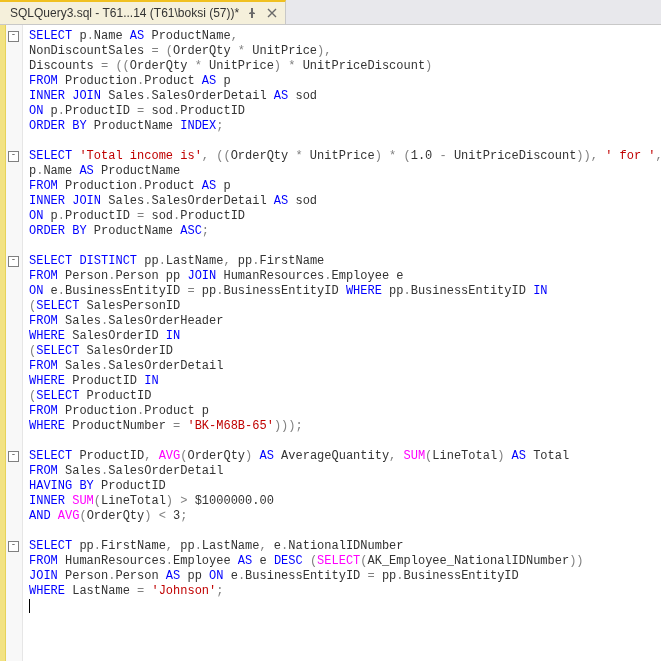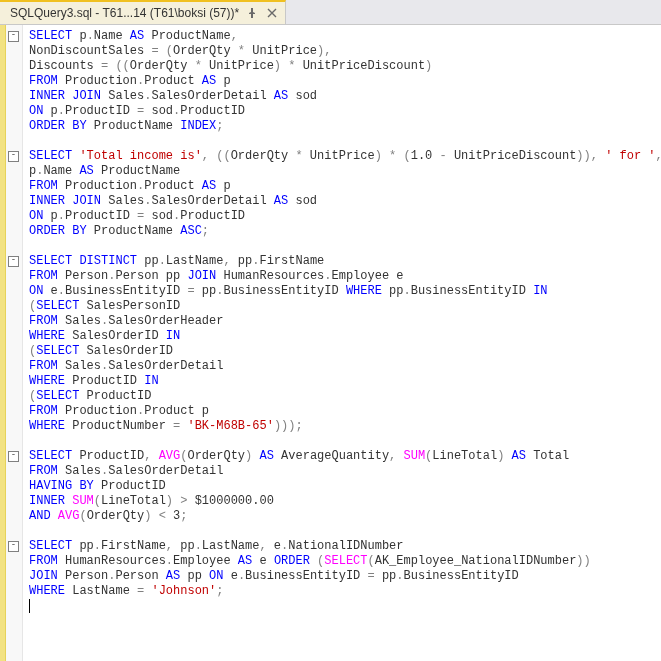--- a/index.html
+++ b/index.html
@@ -151,18 +151,18 @@
 <span class="kw">FROM</span> Production<span class="op">.</span>Product p
 <span class="kw">WHERE</span> ProductNumber <span class="op">=</span> <span class="str">'BK-M68B-65'</span><span class="op">)));</span>
 
 <span class="kw">SELECT</span> ProductID<span class="op">,</span> <span class="fn">AVG</span><span class="op">(</span>OrderQty<span class="op">)</span> <span class="kw">AS</span> AverageQuantity<span class="op">,</span> <span class="fn">SUM</span><span class="op">(</span>LineTotal<span class="op">)</span> <span class="kw">AS</span> Total
 <span class="kw">FROM</span> Sales<span class="op">.</span>SalesOrderDetail
 <span class="kw">HAVING BY</span> ProductID
 <span class="kw">INNER</span> <span class="fn">SUM</span><span class="op">(</span>LineTotal<span class="op">)</span> <span class="op">&gt;</span> $1000000.00
 <span class="kw">AND</span> <span class="fn">AVG</span><span class="op">(</span>OrderQty<span class="op">)</span> <span class="op">&lt;</span> 3<span class="op">;</span>
 
 <span class="kw">SELECT</span> pp<span class="op">.</span>FirstName<span class="op">,</span> pp<span class="op">.</span>LastName<span class="op">,</span> e<span class="op">.</span>NationalIDNumber
-<span class="kw">FROM</span> HumanResources<span class="op">.</span>Employee <span class="kw">AS</span> e <span class="kw">ORDER</span> <span class="op">(</span><span class="fn">SELECT</span><span class="op">(</span>AK_Employee_NationalIDNumber<span class="op">))</span>
+<span class="kw">FROM</span> HumanResources<span class="op">.</span>Employee <span class="kw">AS</span> e <span class="kw">DESC</span> <span class="op">(</span><span class="fn">SELECT</span><span class="op">(</span>AK_Employee_NationalIDNumber<span class="op">))</span>
 <span class="kw">JOIN</span> Person<span class="op">.</span>Person <span class="kw">AS</span> pp <span class="kw">ON</span> e<span class="op">.</span>BusinessEntityID <span class="op">=</span> pp<span class="op">.</span>BusinessEntityID
 <span class="kw">WHERE</span> LastName <span class="op">=</span> <span class="str">'Johnson'</span><span class="op">;</span>
 <span class="cursor"></span></div>
   </div>
 </div>
 
 </body></html>

